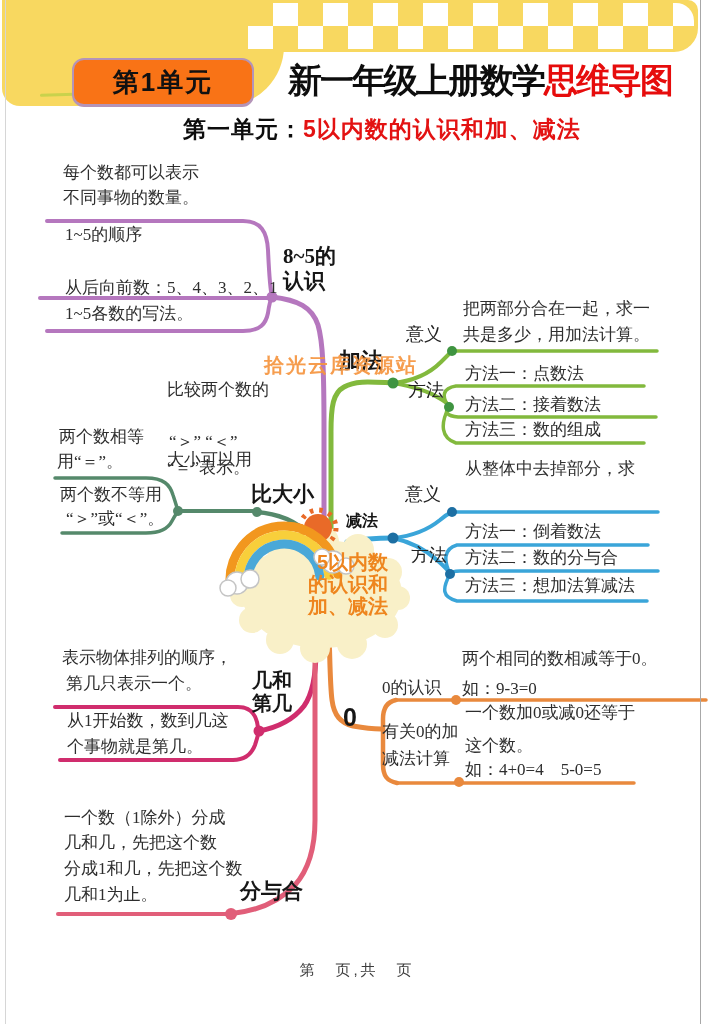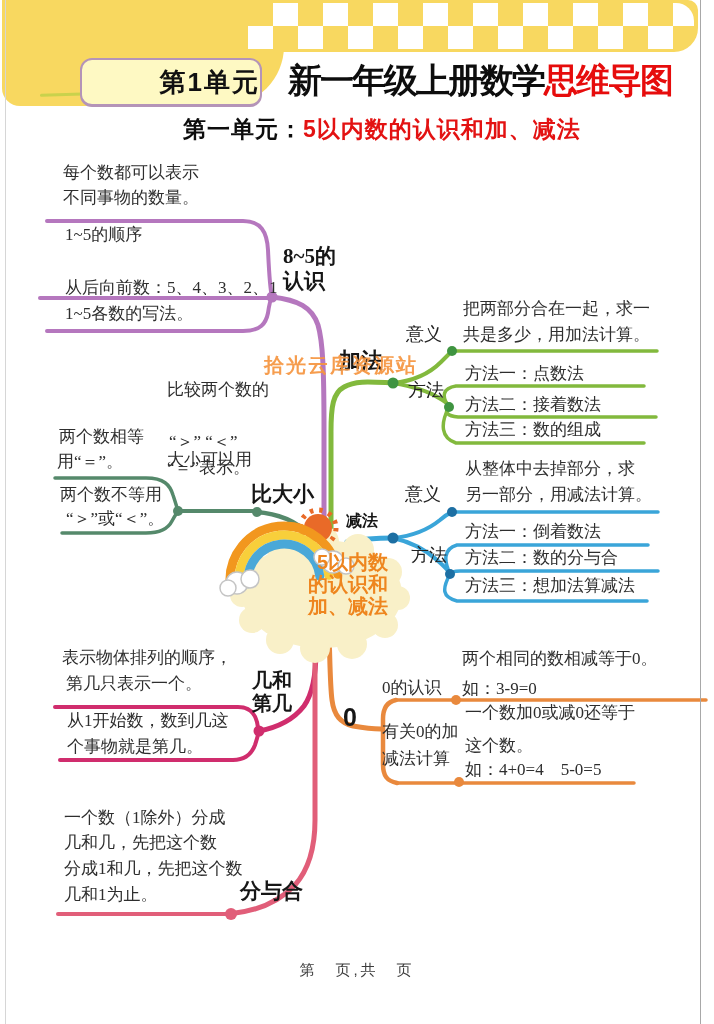--- a/index.html
+++ b/index.html
@@ -6,23 +6,23 @@
   #page{position:relative;width:714px;height:1024px;background:#ffffff;overflow:hidden;
         font-family:"Liberation Serif",serif;}
   
   .yellow-band{position:absolute;left:2px;top:0;width:696px;height:52px;background:#f8d860;
                border-radius:0 10px 24px 0;}
   .yellow-left{position:absolute;left:2px;top:0;width:282px;height:106px;background:#f8d860;
                border-radius:0 0 60px 18px;}
   .checkers{position:absolute;left:248px;top:3px;width:446px;height:46px;
             background-image:conic-gradient(#ffffff 0 90deg,#0000 90deg 180deg,#ffffff 180deg 270deg,#0000 270deg 360deg);
             background-size:50px 46px;border-radius:0 18px 18px 0;}
-  .unit-badge{position:absolute;left:80px;top:58px;width:178px;height:44px;background:#fef9c3;
+  .unit-badge{position:absolute;left:72px;top:58px;width:178px;height:44px;background:#f97316;
               border:2px solid #b494b8;border-bottom-width:3px;border-radius:12px;
-              display:flex;align-items:center;justify-content:flex-end;
+              display:flex;align-items:center;justify-content:center;
               font-family:"Liberation Sans",sans-serif;font-weight:700;font-size:26px;color:#111;
               letter-spacing:2px;}
   .green-dash{position:absolute;left:40px;top:93px;width:52px;height:3px;background:#c9d24c;border-radius:2px;transform:rotate(-2deg);}
   .main-title{position:absolute;left:288px;top:58px;font-family:"Liberation Sans",sans-serif;
               font-weight:700;font-size:34px;letter-spacing:-2px;white-space:nowrap;color:#0d0d0d;}
   .main-title .red{color:#e60c0c;}
   .sub-title{position:absolute;left:183px;top:114px;font-family:"Liberation Sans",sans-serif;
              font-weight:700;font-size:23px;letter-spacing:1px;white-space:nowrap;color:#0d0d0d;}
   .sub-title .red{color:#e31212;}
   
@@ -189,21 +189,20 @@
   <div class="t" style="left:167px;top:459px;">“＝”表示。</div>
   <div class="t" style="left:59px;top:428px;">两个数相等</div>
   <div class="t" style="left:57px;top:453px;">用“＝”。</div>
   <div class="t" style="left:60px;top:486px;">两个数不等用</div>
   <div class="t" style="left:66px;top:510px;">“＞”或“＜”。</div>
   <div class="lbl" style="left:251px;top:482px;">比大小</div>
 
   <div class="lbl" style="left:346px;top:508px;font-size:16px;">减法</div>
   <div class="sl" style="left:405px;top:485px;">意义</div>
   <div class="t" style="left:465px;top:460px;">从整体中去掉部分，求</div>
-  <div class="t" style="left:465px;top:486px;">另一部分，用减法计算。</div>
   <div class="sl" style="left:411px;top:546px;">方法</div>
   <div class="t" style="left:465px;top:523px;">方法一：倒着数法</div>
   <div class="t" style="left:465px;top:549px;">方法二：数的分与合</div>
   <div class="t" style="left:465px;top:577px;">方法三：想加法算减法</div>
 
   <div class="center-text">
     <div>5以内数</div>
     <div>的认识和</div>
     <div>加、减法</div>
   </div>
@@ -213,21 +212,21 @@
   <div class="t" style="left:67px;top:712px;">从1开始数，数到几这</div>
   <div class="t" style="left:67px;top:738px;">个事物就是第几。</div>
   <div class="lbl" style="left:252px;top:669px;font-size:20px;line-height:23px;">
     <div>几和</div>
     <div>第几</div>
   </div>
 
   <div class="lbl" style="left:343px;top:705px;font-size:25px;font-family:'Liberation Sans',sans-serif;">0</div>
   <div class="t" style="left:382px;top:679px;">0的认识</div>
   <div class="t" style="left:462px;top:650px;">两个相同的数相减等于0。</div>
-  <div class="t" style="left:462px;top:680px;">如：3-9=0</div>
+  <div class="t" style="left:462px;top:680px;">如：9-3=0</div>
   <div class="t" style="left:382px;top:723px;">有关0的加</div>
   <div class="t" style="left:382px;top:750px;">减法计算</div>
   <div class="t" style="left:465px;top:704px;">一个数加0或减0还等于</div>
   <div class="t" style="left:465px;top:737px;">这个数。</div>
   <div class="t" style="left:465px;top:761px;">如：4+0=4　5-0=5</div>
 
   <div class="t" style="left:64px;top:809px;">一个数（1除外）分成</div>
   <div class="t" style="left:64px;top:834px;">几和几，先把这个数</div>
   <div class="t" style="left:64px;top:860px;">分成1和几，先把这个数</div>
   <div class="t" style="left:64px;top:886px;">几和1为止。</div>

